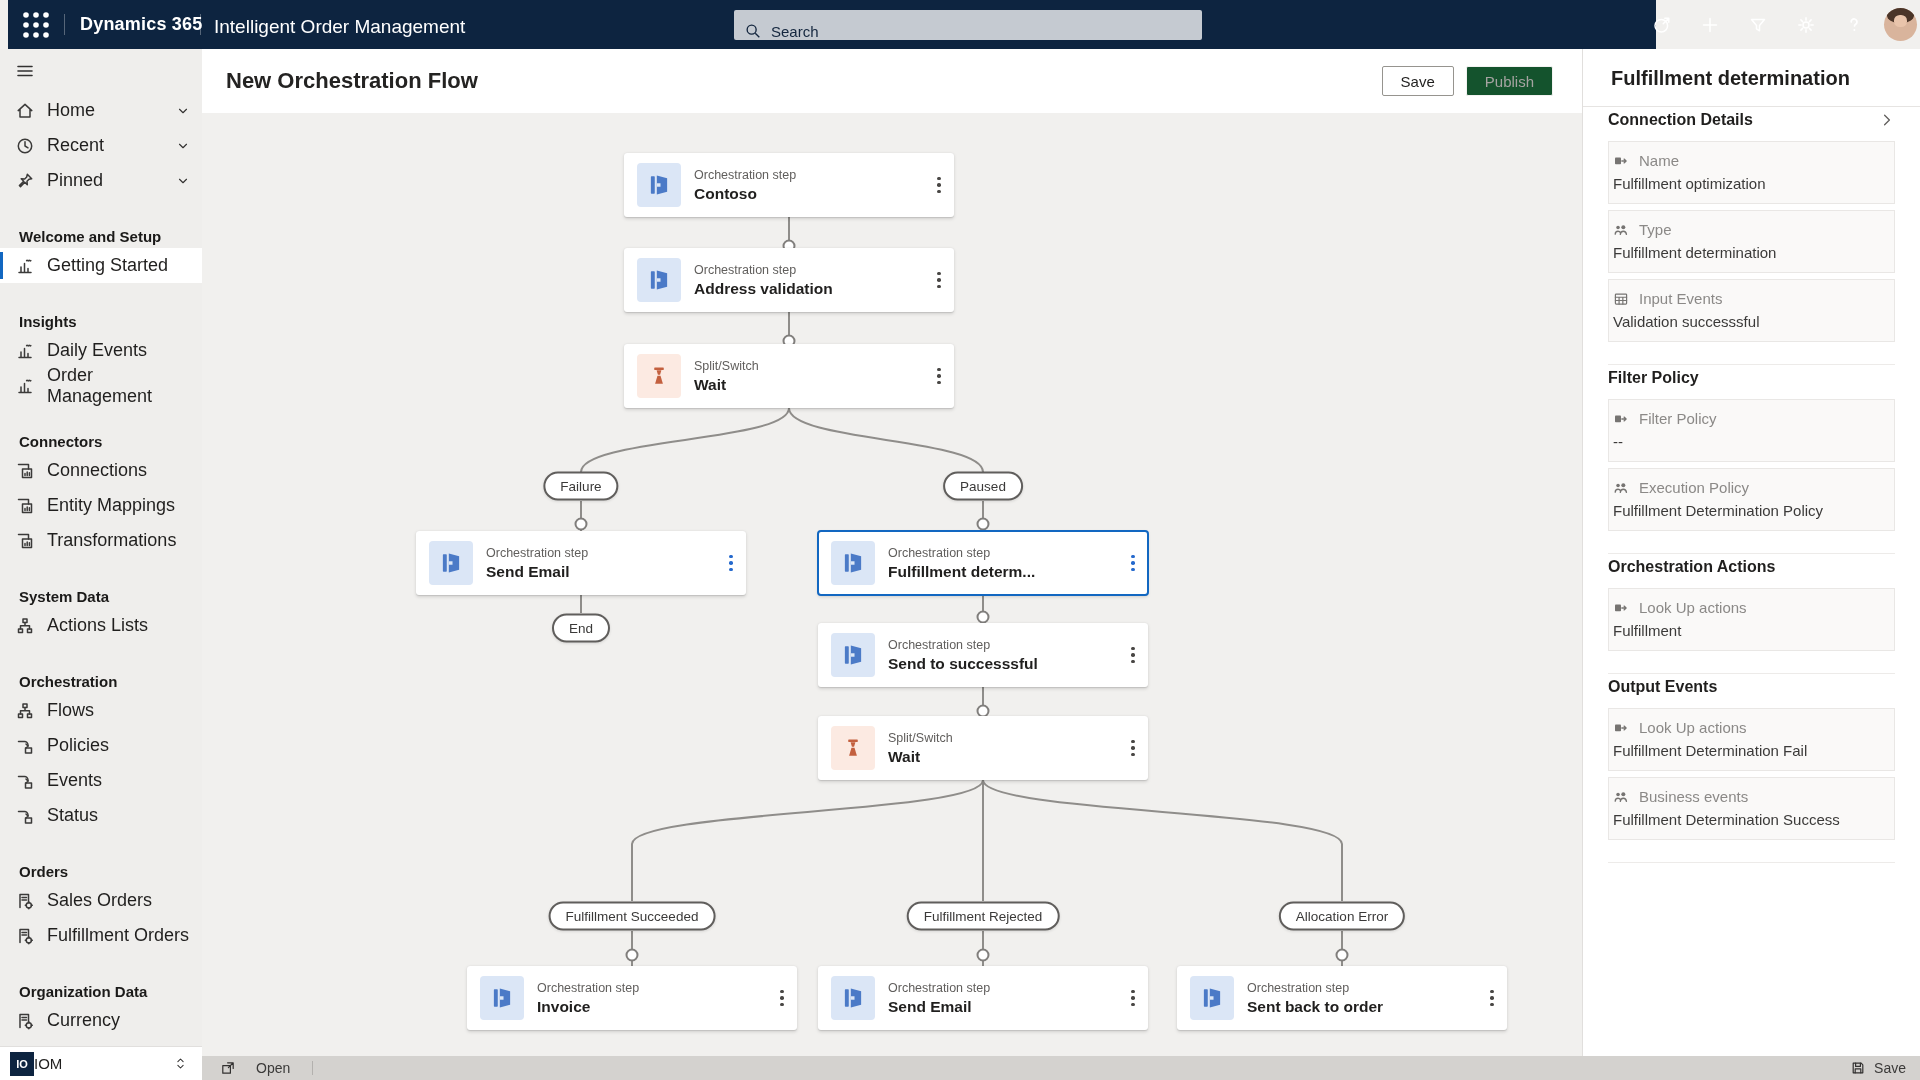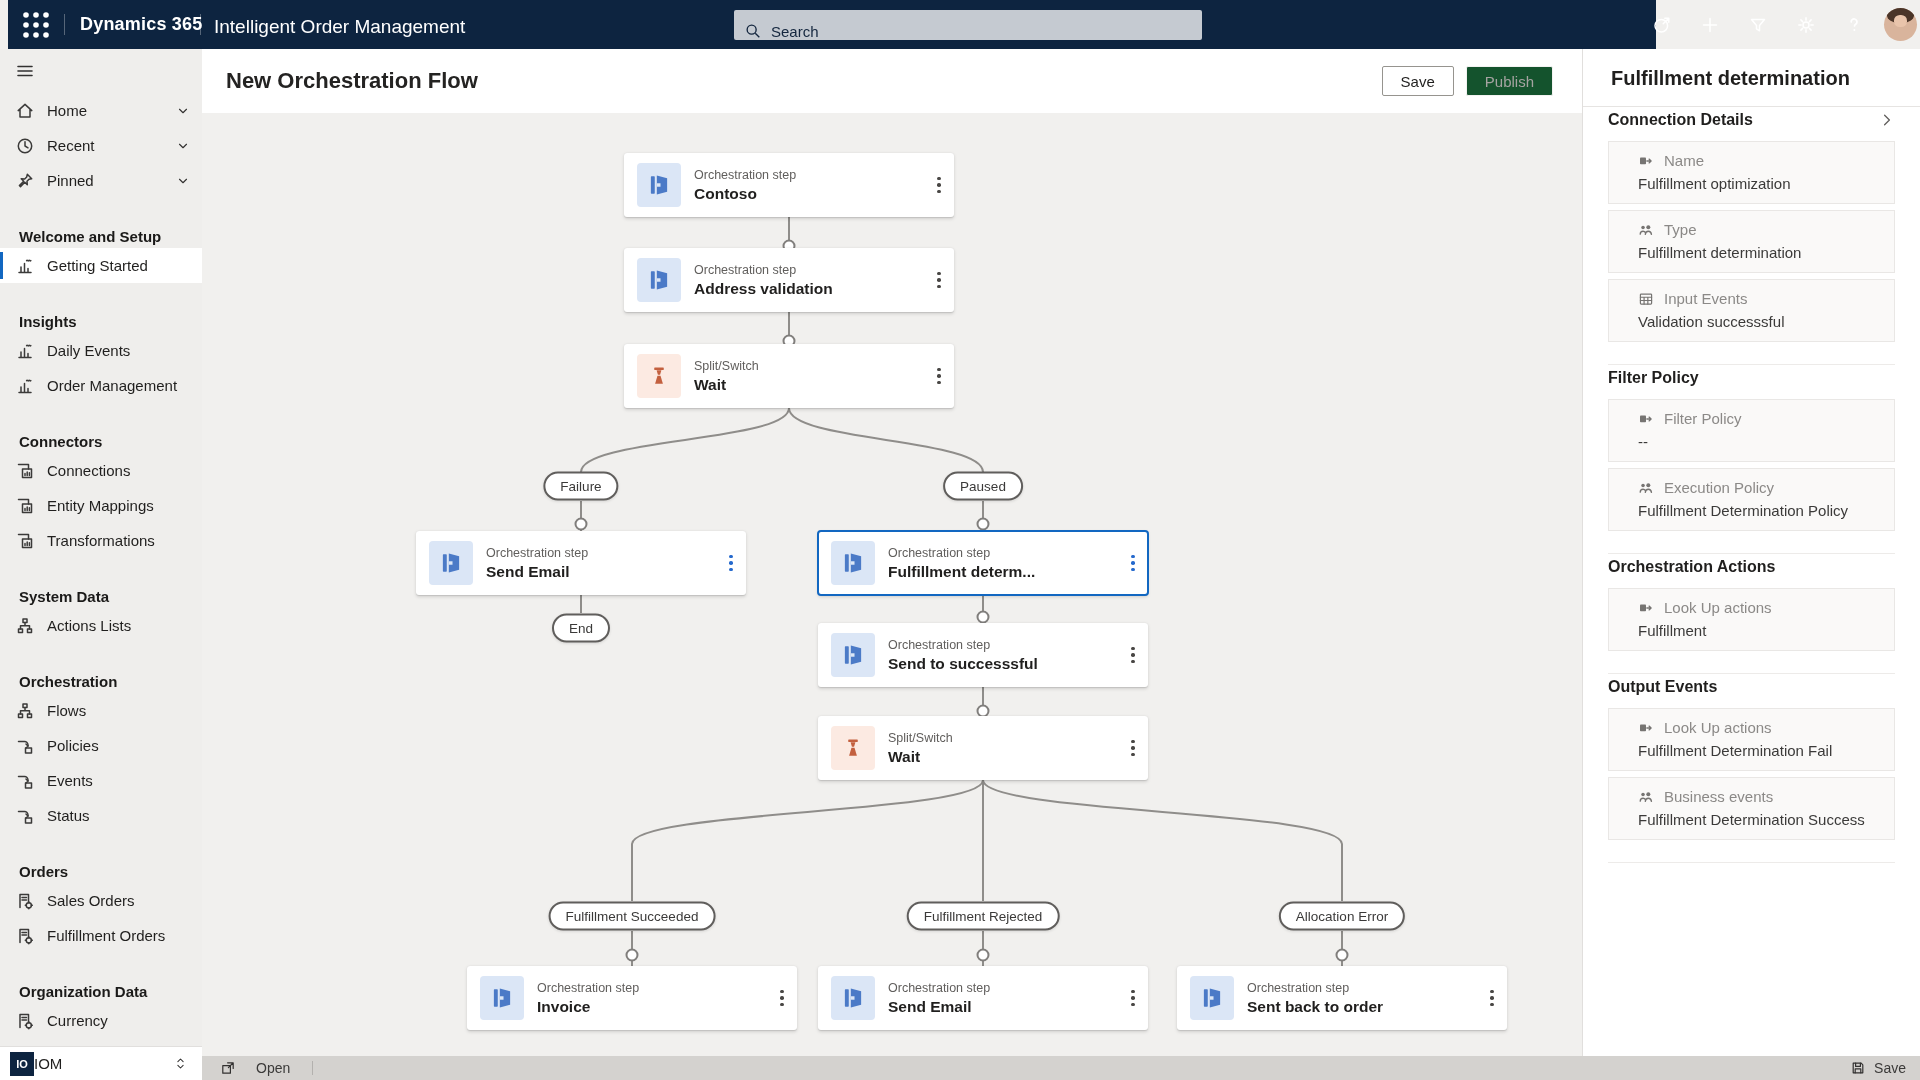--- a/index.html
+++ b/index.html
@@ -31,21 +31,21 @@
   .avatar::after { content:""; position:absolute; left:10px; top:7px; width:13px; height:12px;
     background:#e9c4ab; border-radius:45%; }
 
   
   .sidebar { position:absolute; top:49px; left:0; width:202px; bottom:0;
     background:#efeeec; z-index:15; }
   .burger { height:44px; display:flex; align-items:center; padding-left:15px; color:#323130; cursor:pointer; }
   .burger svg { width:20px; height:20px; }
   .snav { position:absolute; top:44px; left:0; right:0; bottom:34px; overflow:hidden; }
   .sitem { height:35px; display:flex; align-items:center; padding-left:15px; cursor:pointer;
-    color:#201f1e; font-size:15px; position:relative; }
+    color:#201f1e; font-size:18px; position:relative; }
   .sitem .sic { width:20px; height:20px; margin-right:12px; color:#3b3a39; flex:none; display:flex; }
   .sitem .sic svg { width:20px; height:20px; }
   .sitem .chev { position:absolute; right:12px; color:#323130; display:flex; }
   .sitem .chev svg { width:14px; height:14px; }
   .sitem.sel { background:#ffffff; }
   .sitem.sel::before { content:""; position:absolute; left:0; top:4px; bottom:4px; width:3px;
     background:var(--accent,#1267c1); }
   .shead { margin-top:26px; height:24px; display:flex; align-items:center; padding-left:19px;
     font-size:15px; font-weight:bold; color:#1b1a19; }
   .envrow { position:absolute; left:0; right:0; bottom:0; height:34px; background:#fff;
@@ -94,21 +94,21 @@
 
   
   .panel { position:absolute; top:49px; right:0; width:338px; bottom:24px; background:#fff;
     border-left:1px solid #e1dfdd; z-index:10; padding:0 25px; overflow:hidden; }
   .panel-title { font-size:20px; font-weight:bold; color:#201f1e; padding:18px 0 16px 3px; }
   .panel-hr { height:1px; background:#e6e4e2; margin:0 -25px; }
   .psec-head { display:flex; align-items:center; margin:4px 0 12px; }
   .psec-head h3 { flex:1; font-size:16px; font-weight:bold; color:#201f1e; }
   .psec-head .pchev { color:#605e5c; display:flex; cursor:pointer; }
   .psec-head .pchev svg { width:16px; height:16px; }
-  .pcard { background:#faf9f8; border:1px solid #e9e7e5; padding:10px 29px 11px; margin-bottom:6px; cursor:pointer; }
+  .pcard { background:#faf9f8; border:1px solid #e9e7e5; padding:10px 4px 11px; margin-bottom:6px; cursor:pointer; }
   .pcard .lrow { display:flex; align-items:center; gap:10px; margin-bottom:6px; }
   .pcard .lrow .cic { color:#767472; display:flex; } .pcard .lrow .cic svg { width:16px; height:16px; }
   .pcard .clabel { font-size:15px; color:#8b8987; }
   .pcard .cvalue { font-size:15px; color:#3b3a39; }
   .psec-div { height:1px; background:#edebe9; margin:22px 0 2px; }
 
   
   .statusbar { position:absolute; left:202px; right:0; bottom:0; height:24px; background:#d4d2cf;
     z-index:12; display:flex; align-items:center; color:#3b3a39; font-size:14px; }
   .statusbar .sic { display:flex; color:#323130; } .statusbar .sic svg { width:16px; height:16px; }

